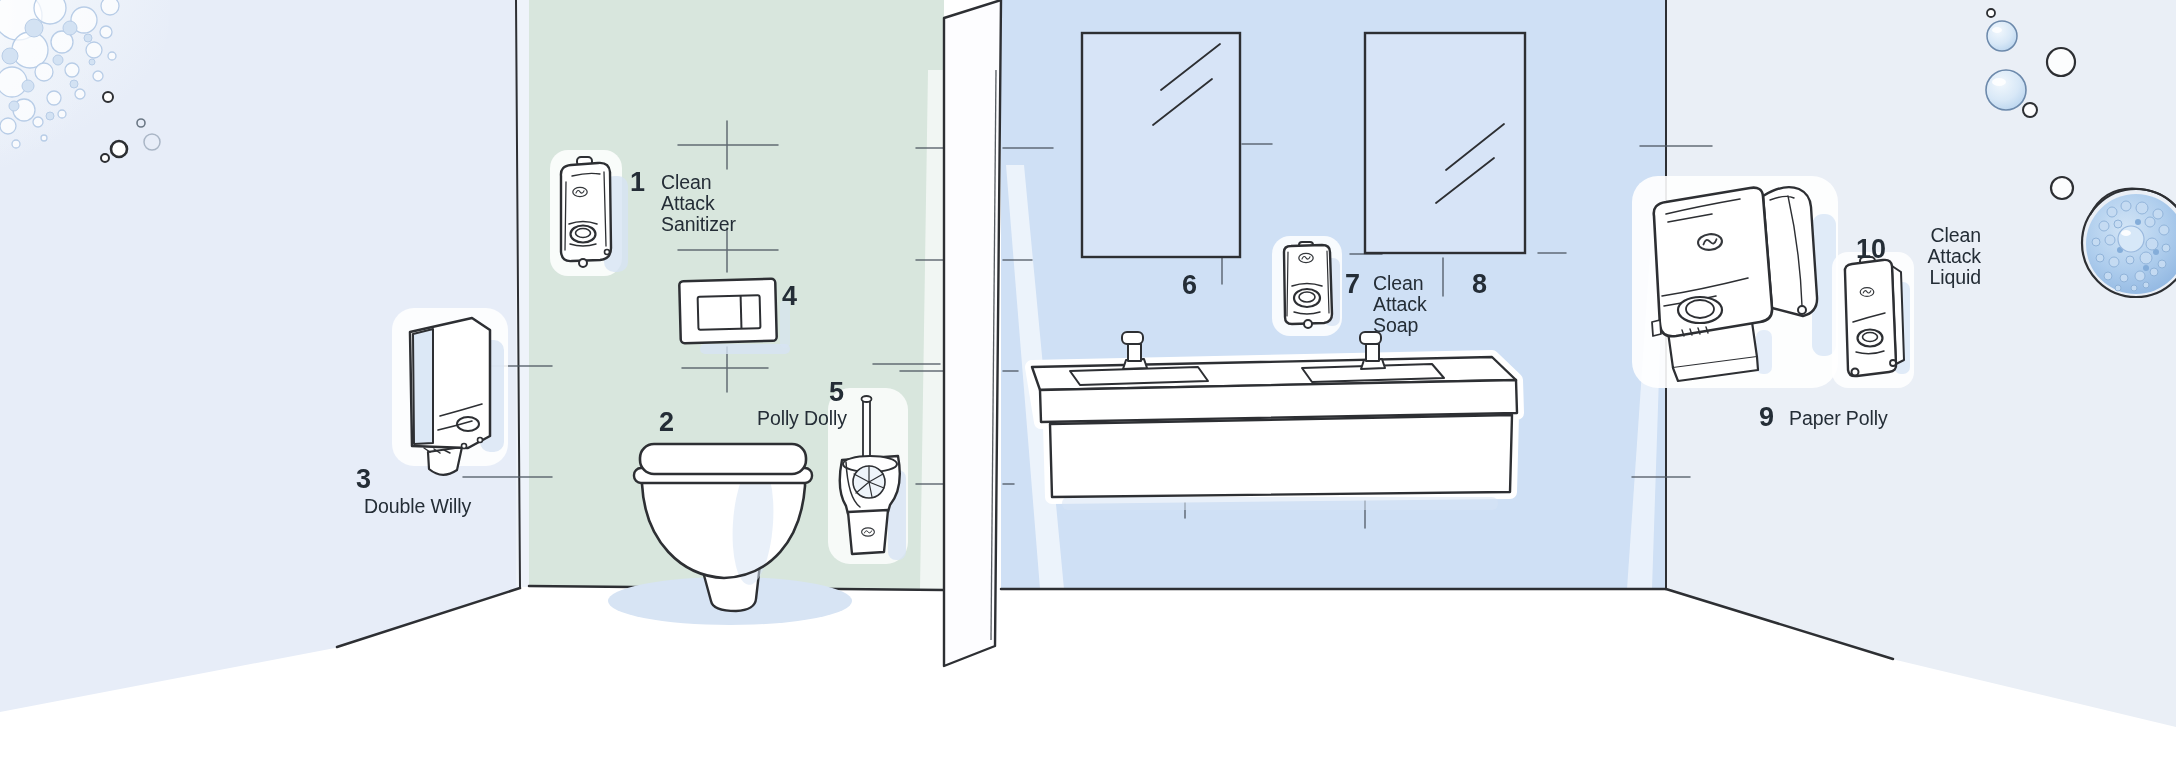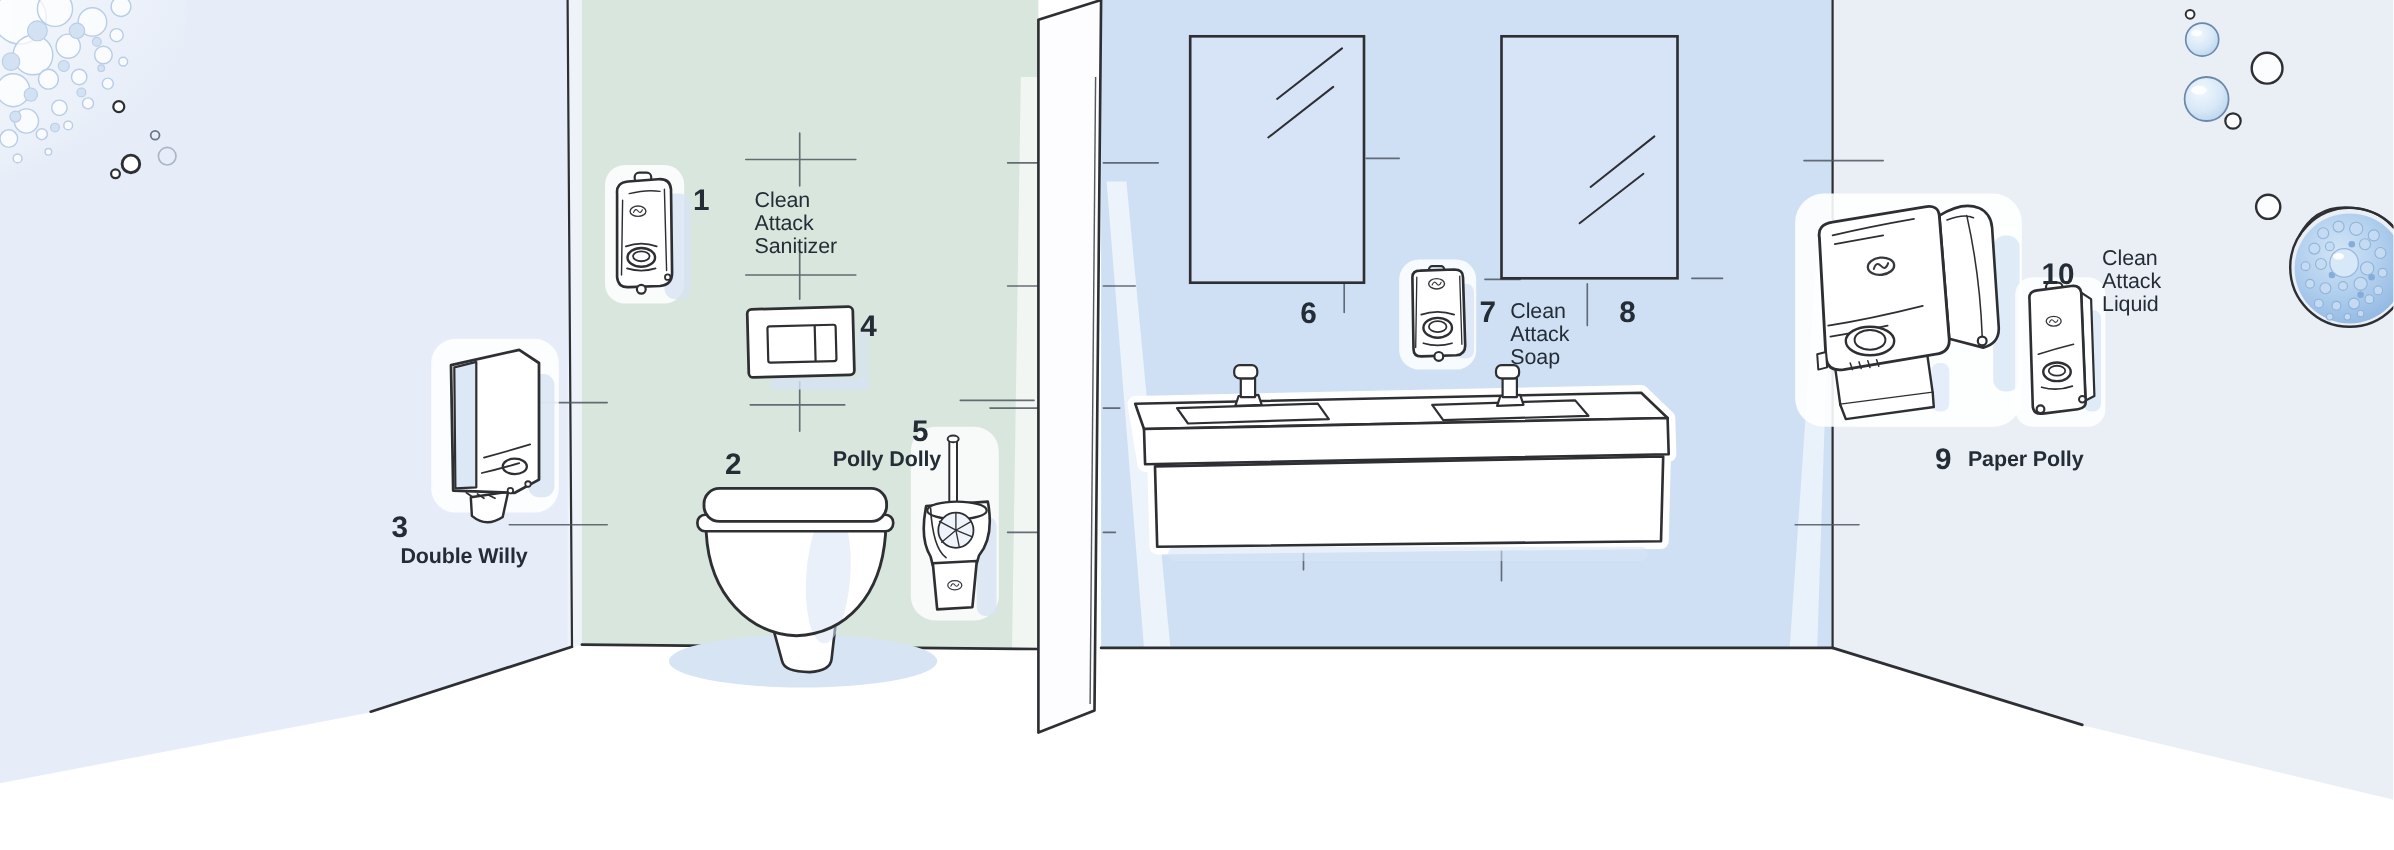--- a/index.html
+++ b/index.html
@@ -2,21 +2,21 @@
 <html><head>
 <meta charset="utf-8">
 <style>
   html,body{margin:0;padding:0;background:#fff;}
   .scene{position:relative;width:2176px;height:773px;overflow:hidden;background:#ffffff;
          font-family:"Liberation Sans",sans-serif;}
   .scene svg{position:absolute;left:0;top:0;}
   .lbl{position:absolute;color:#242d36;}
   .num{font-size:27px;font-weight:700;line-height:1;}
   .nm{font-size:19.5px;font-weight:400;line-height:1.07;letter-spacing:-0.1px;}
-  .nowrap{white-space:nowrap;font-weight:bold;}
+  .nowrap{white-space:nowrap;}
 </style>
 </head>
 <body>
 
 <div class="scene">
 
 <svg width="2176" height="773" viewBox="0 0 2176 773">
   <defs>
     <radialGradient id="foamG" cx="35%" cy="25%" r="75%">
       <stop offset="0" stop-color="#ffffff"></stop>
@@ -304,21 +304,21 @@
       <circle cx="2118" cy="288" r="3"></circle>
           <circle cx="2134" cy="288" r="3"></circle>
           <circle cx="2146" cy="285" r="3"></circle>
     </g>
     <circle cx="2131" cy="239" r="13" fill="#d7e8f8" stroke="#9ab9de" stroke-width="1.2"></circle>
     <ellipse cx="2126" cy="233" rx="5" ry="3" fill="#ffffff" opacity="0.9"></ellipse>
   </g>
 </svg>
 
   <div class="lbl num" style="left:630px;top:169px;">1</div>
-  <div class="lbl nm" style="left:661px;top:172px;width:92px;margin-left:25px;">Clean Attack Sanitizer</div>
+  <div class="lbl nm" style="left:661px;top:172px;width:92px;">Clean Attack Sanitizer</div>
 
   <div class="lbl num" style="left:659px;top:409px;">2</div>
 
   <div class="lbl num" style="left:356px;top:466px;">3</div>
   <div class="lbl nm nowrap" style="left:364px;top:496px;">Double Willy</div>
 
   <div class="lbl num" style="left:782px;top:283px;">4</div>
 
   <div class="lbl num" style="left:829px;top:379px;">5</div>
   <div class="lbl nm nowrap" style="left:757px;top:408px;">Polly Dolly</div>
@@ -327,15 +327,15 @@
 
   <div class="lbl num" style="left:1345px;top:271px;">7</div>
   <div class="lbl nm" style="left:1373px;top:273px;width:70px;">Clean Attack Soap</div>
 
   <div class="lbl num" style="left:1472px;top:271px;">8</div>
 
   <div class="lbl num" style="left:1759px;top:404px;">9</div>
   <div class="lbl nm nowrap" style="left:1789px;top:408px;">Paper Polly</div>
 
   <div class="lbl num" style="left:1856px;top:236px;">10</div>
-  <div class="lbl nm" style="left:1911px;top:225px;width:70px;">Clean Attack Liquid</div>
+  <div class="lbl nm" style="left:1911px;top:225px;width:70px;text-align:right;">Clean Attack Liquid</div>
 
 </div>
 
 </body></html>

